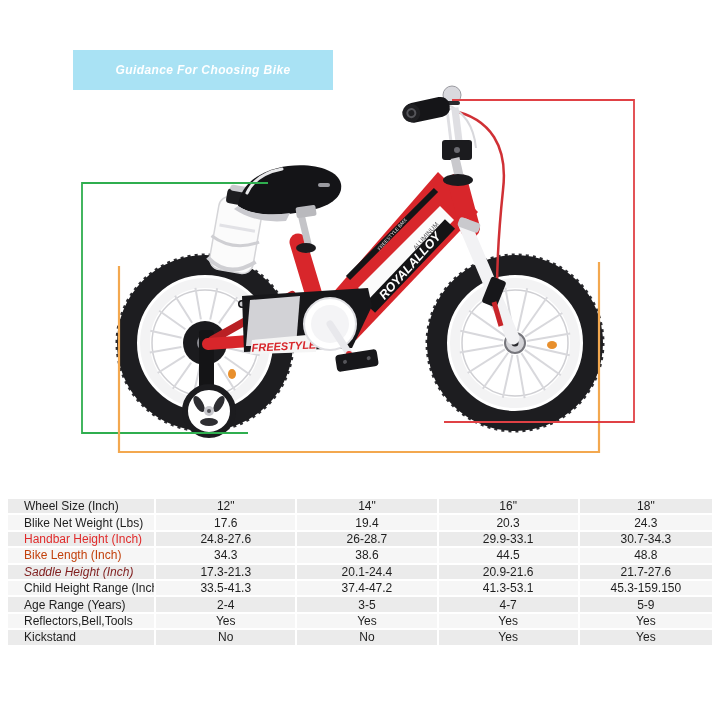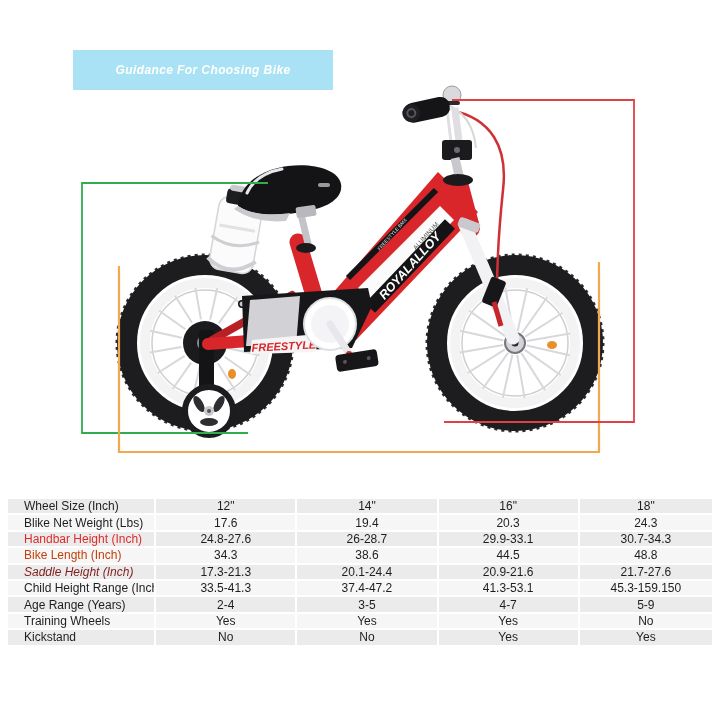--- a/index.html
+++ b/index.html
@@ -258,25 +258,25 @@
     <td class="val">45.3-159.150</td>
   </tr>
         <tr>
     <td class="label">Age Range (Years)</td>
     <td class="val">2-4</td>
     <td class="val">3-5</td>
     <td class="val">4-7</td>
     <td class="val">5-9</td>
   </tr>
         <tr>
-    <td class="label">Training Wheels</td>
-    <td class="val">Yes</td>
-    <td class="val">Yes</td>
-    <td class="val">Yes</td>
-    <td class="val">No</td>
+    <td class="label">Reflectors,Bell,Tools</td>
+    <td class="val">Yes</td>
+    <td class="val">Yes</td>
+    <td class="val">Yes</td>
+    <td class="val">Yes</td>
   </tr>
         <tr>
     <td class="label">Kickstand</td>
     <td class="val">No</td>
     <td class="val">No</td>
     <td class="val">Yes</td>
     <td class="val">Yes</td>
   </tr>
       </tbody>
   </table>

